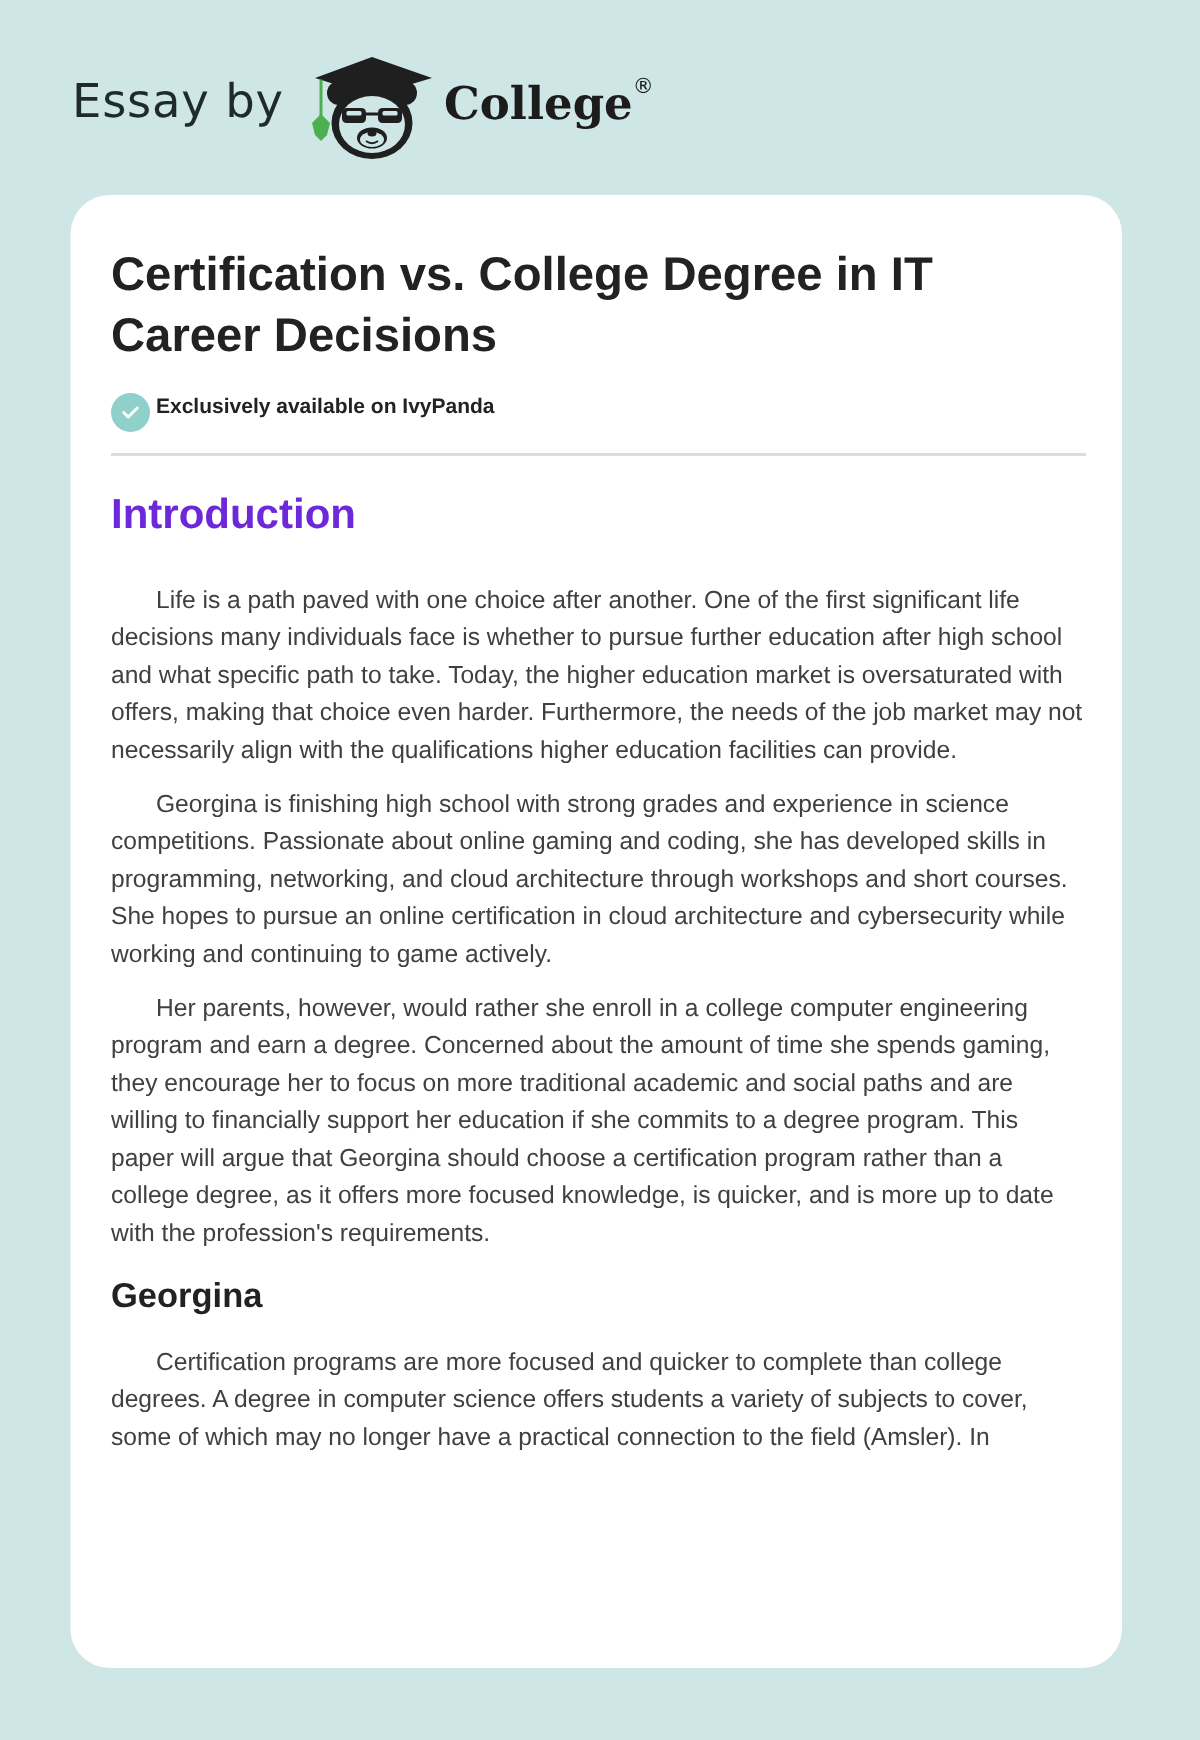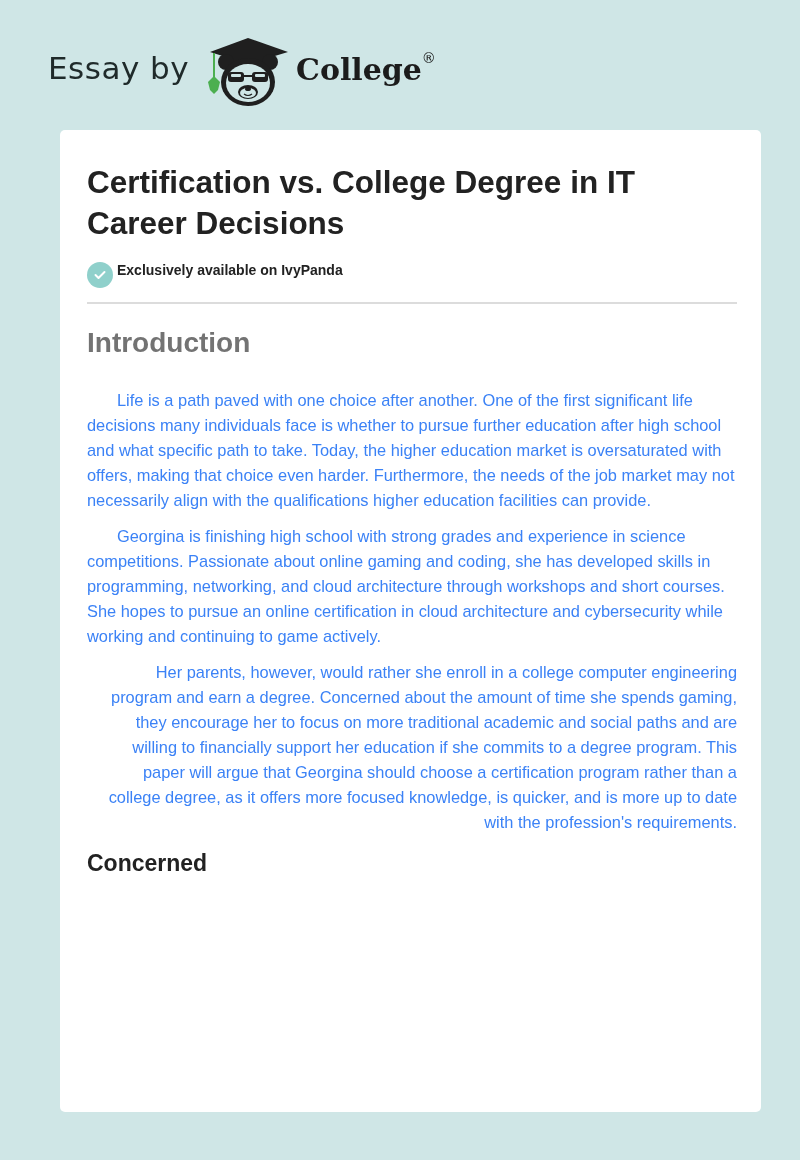--- a/index.html
+++ b/index.html
@@ -53,23 +53,22 @@
       font-family: "DejaVu Sans", sans-serif;
       font-weight: normal;
     }
     .card {
       position: absolute;
       left: 47px;
       top: 130px;
       width: 701px;
       height: 982px;
       background: #ffffff;
-      border-radius: 5px;
+      border-radius: 26px;
       overflow: hidden;
-      margin-left: 13px;
     }
     .card-inner {
       position: absolute;
       left: 27px;
       top: 0;
       width: 650px;
     }
     h1.title {
       margin: 0;
       position: absolute;
@@ -116,40 +115,40 @@
       position: absolute;
       top: 193px;
       left: 0;
       width: 650px;
     }
     h2 {
       margin: 0;
       font-size: 28px;
       line-height: 40px;
       font-weight: bold;
-      color: #737373;
+      color: #6d28d9;
     }
     h3 {
       margin: 0;
       font-size: 23px;
       line-height: 32px;
       font-weight: bold;
       color: #222;
     }
     p {
       margin: 0;
       font-size: 16.4px;
       line-height: 25px;
-      color: #3b82f6;
+      color: #404040;
       text-indent: 30px;
     }
     .h-intro { margin-top: 0; }
     .p1 { margin-top: 25px; }
     .p2 { margin-top: 11px; }
-    .p3 { margin-top: 11px; text-align: right; }
+    .p3 { margin-top: 11px; }
     .h-compare { margin-top: 9px; }
     .h-duration { margin-top: 12px; }
     .p4 { margin-top: 17px; }
   </style>
 </head>
 <body>
 
 <div class="header">
   <span class="essay-by">Essay by</span>
   <svg class="logo-mark" viewBox="0 0 92 72">
@@ -194,16 +193,17 @@
     </div>
 
     <div class="divider"></div>
 
     <div class="content">
       <h2 class="h-intro">Introduction</h2>
       <p class="p1">Life is a path paved with one choice after another. One of the first significant life decisions many individuals face is whether to pursue further education after high school and what specific path to take. Today, the higher education market is oversaturated with offers, making that choice even harder. Furthermore, the needs of the job market may not necessarily align with the qualifications higher education facilities can provide.</p>
       <p class="p2">Georgina is finishing high school with strong grades and experience in science competitions. Passionate about online gaming and coding, she has developed skills in programming, networking, and cloud architecture through workshops and short courses. She hopes to pursue an online certification in cloud architecture and cybersecurity while working and continuing to game actively.</p>
       <p class="p3">Her parents, however, would rather she enroll in a college computer engineering program and earn a degree. Concerned about the amount of time she spends gaming, they encourage her to focus on more traditional academic and social paths and are willing to financially support her education if she commits to a degree program. This paper will argue that Georgina should choose a certification program rather than a college degree, as it offers more focused knowledge, is quicker, and is more up to date with the profession's requirements.</p>
 
-      <h3 class="h-duration">Concerned</h3>
+      <h3 class="h-duration">Georgina</h3>
+      <p class="p4">Certification programs are more focused and quicker to complete than college degrees. A degree in computer science offers students a variety of subjects to cover, some of which may no longer have a practical connection to the field (Amsler). In</p>
     </div>
   </div>
 </div>
 
 </body></html>

